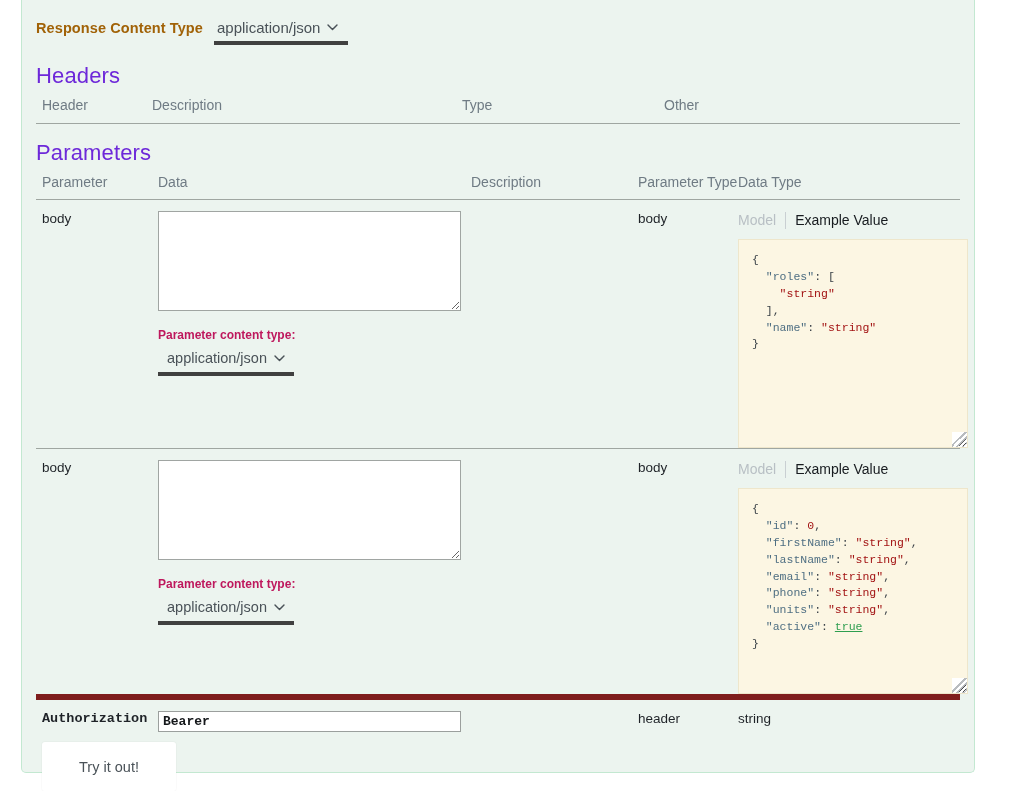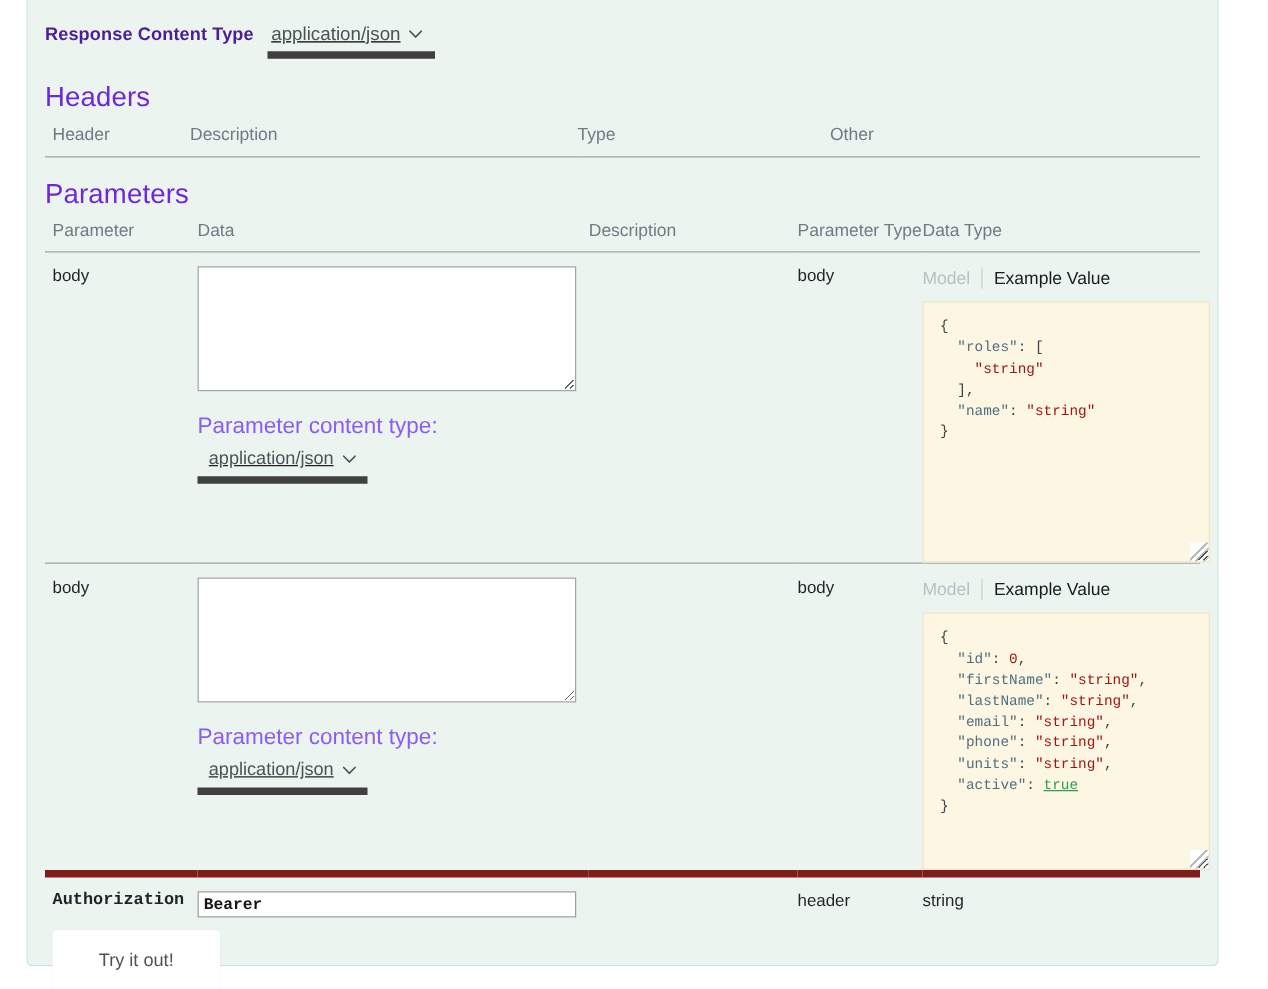--- a/index.html
+++ b/index.html
@@ -25,31 +25,30 @@
   }
   .op-inner { position: relative; padding: 0 6px; }
 
   
   .resp-ct-row {
     display: flex; align-items: baseline;
     padding-top: 32px;
     gap: 11px;
   }
   .resp-ct-label {
-    font-size: 14.5px; font-weight: 700; color: #4c1d95;
+    font-size: 14.5px; font-weight: 700; color: #a16207;
     letter-spacing: .1px;
   }
   .select-underline {
     position: relative;
     display: inline-flex; align-items: center; gap: 7px;
-    border-bottom: 6px solid #404040;
+    border-bottom: 4px solid #404040;
     padding: 1px 10px 5px 3px;
     cursor: pointer;
     background: transparent;
-    text-decoration: underline;
   }
   .select-underline .sel-text {
     font-size: 15px; color: #4a5258;
   }
   .chev {
     width: 11px; height: 7px; flex: none;
     display: inline-block;
   }
   .chev svg { display: block; }
 
@@ -107,21 +106,21 @@
     background: #ffffff;
     resize: both;
     font-family: "Liberation Mono", monospace;
     font-size: 12px; color: #222;
     padding: 3px 4px;
     outline: none;
     overflow: auto;
   }
   .pct-label {
     margin: 17px 0 0 0;
-    font-size: 18px; font-weight: 400; color: #8b5cf6;
+    font-size: 12px; font-weight: 700; color: #be185d;
   }
   .pct-select-wrap { margin-top: 7px; }
   .pct-select-wrap .select-underline { padding: 1px 9px 6px 9px; }
   .pct-select-wrap .sel-text { font-size: 14.5px; color: #4a5258; }
 
   
   .sig-tabs { display: flex; align-items: flex-end; gap: 0; margin-top: 1px; }
   .sig-tab {
     font-size: 14px; line-height: 1;
     padding: 1px 9px 2px 0;

